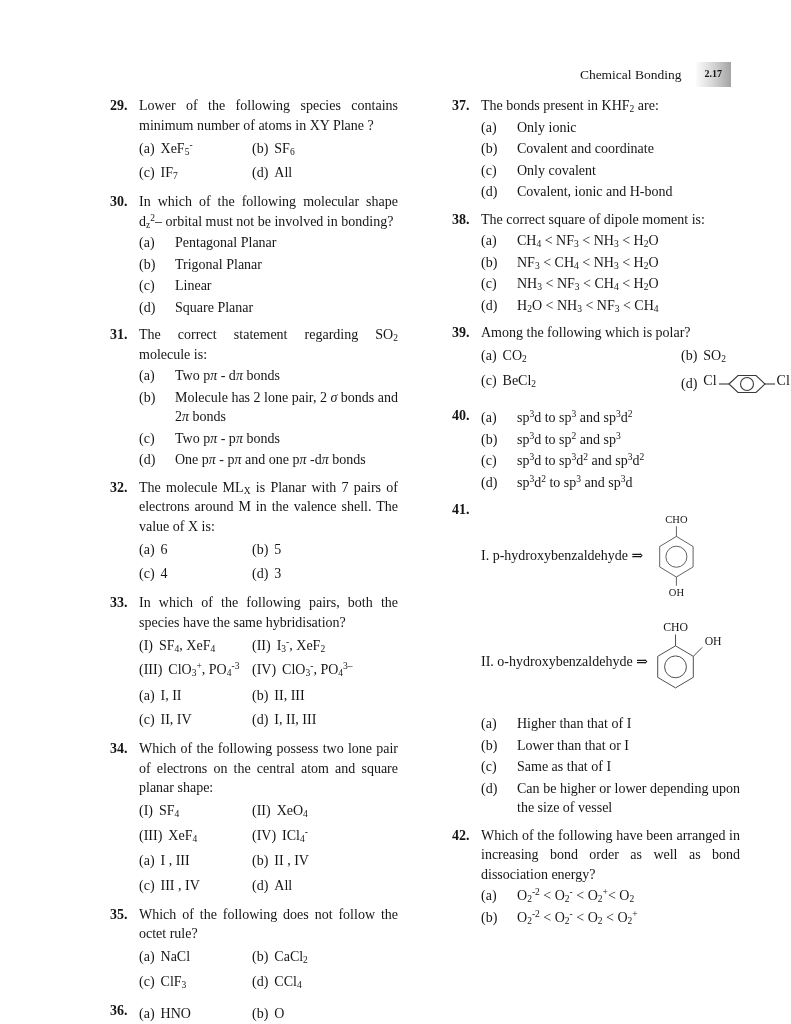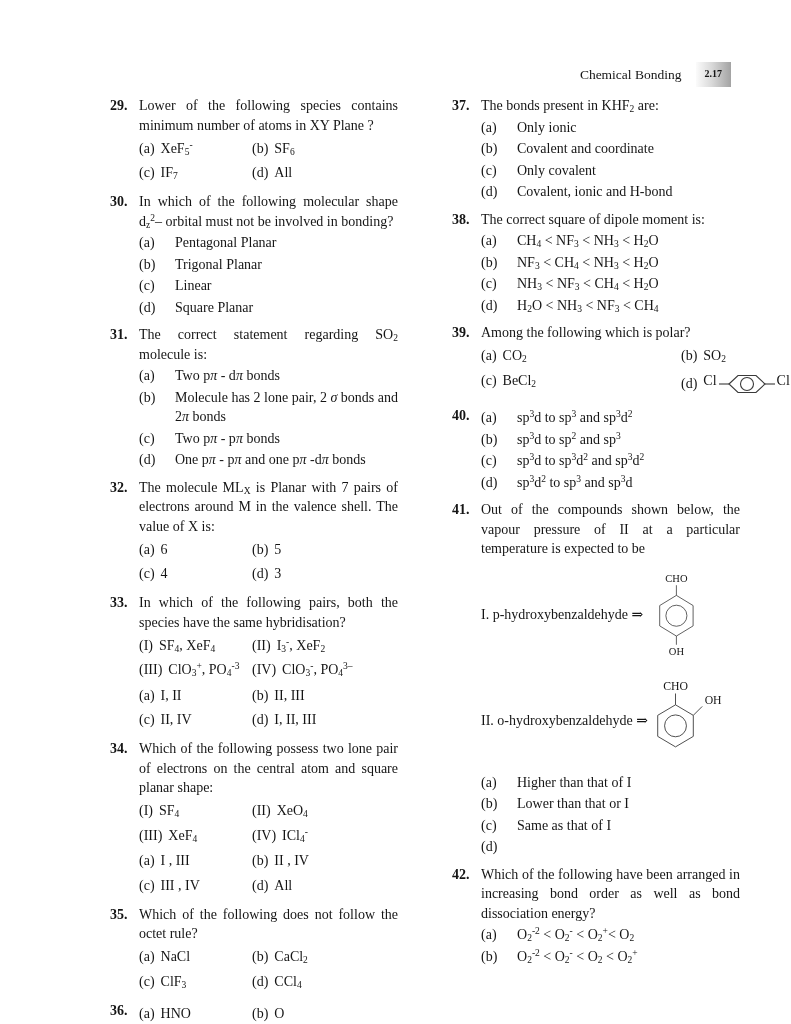--- a/index.html
+++ b/index.html
@@ -385,21 +385,20 @@
               <span class="olabel">(d)</span>
               <span>sp<sup>3</sup>d<sup>2</sup> to sp<sup>3</sup> and sp<sup>3</sup>d</span>
             </div>
         </div>
       </div>
     </div>
 
     <div class="q">
       <span class="qnum">41.</span>
       <div class="qbody">
-        <div class="qtext">Out of the compounds shown below, the vapour pressure of II at a particular temperature is expected to be</div>
 
         <div class="cmpd">
           <span class="cmpd-text">
             <span>I.</span>
             <span>p-hydroxybenzaldehyde</span>
             <span>⇒</span>
           </span>
           <svg class="cmpd-svg-1" width="92" height="112" viewBox="0 0 92 114">
             <text x="46" y="12" text-anchor="middle">CHO</text>
             <line class="bond" x1="46" y1="16" x2="46" y2="30"></line>
@@ -434,20 +433,21 @@
           <div class="opt">
               <span class="olabel">(b)</span>
               <span>Lower than that or I</span>
             </div>
           <div class="opt">
               <span class="olabel">(c)</span>
               <span>Same as that of I</span>
             </div>
           <div class="opt">
               <span class="olabel">(d)</span>
+              <span class="qtext">Can be higher or lower depending upon the size of vessel</span>
             </div>
         </div>
       </div>
     </div>
 
     <div class="q">
       <span class="qnum">42.</span>
       <div class="qbody">
         <div class="qtext">Which of the following have been arranged in increasing bond order as well as bond dissociation energy?</div>
         <div class="opts">

